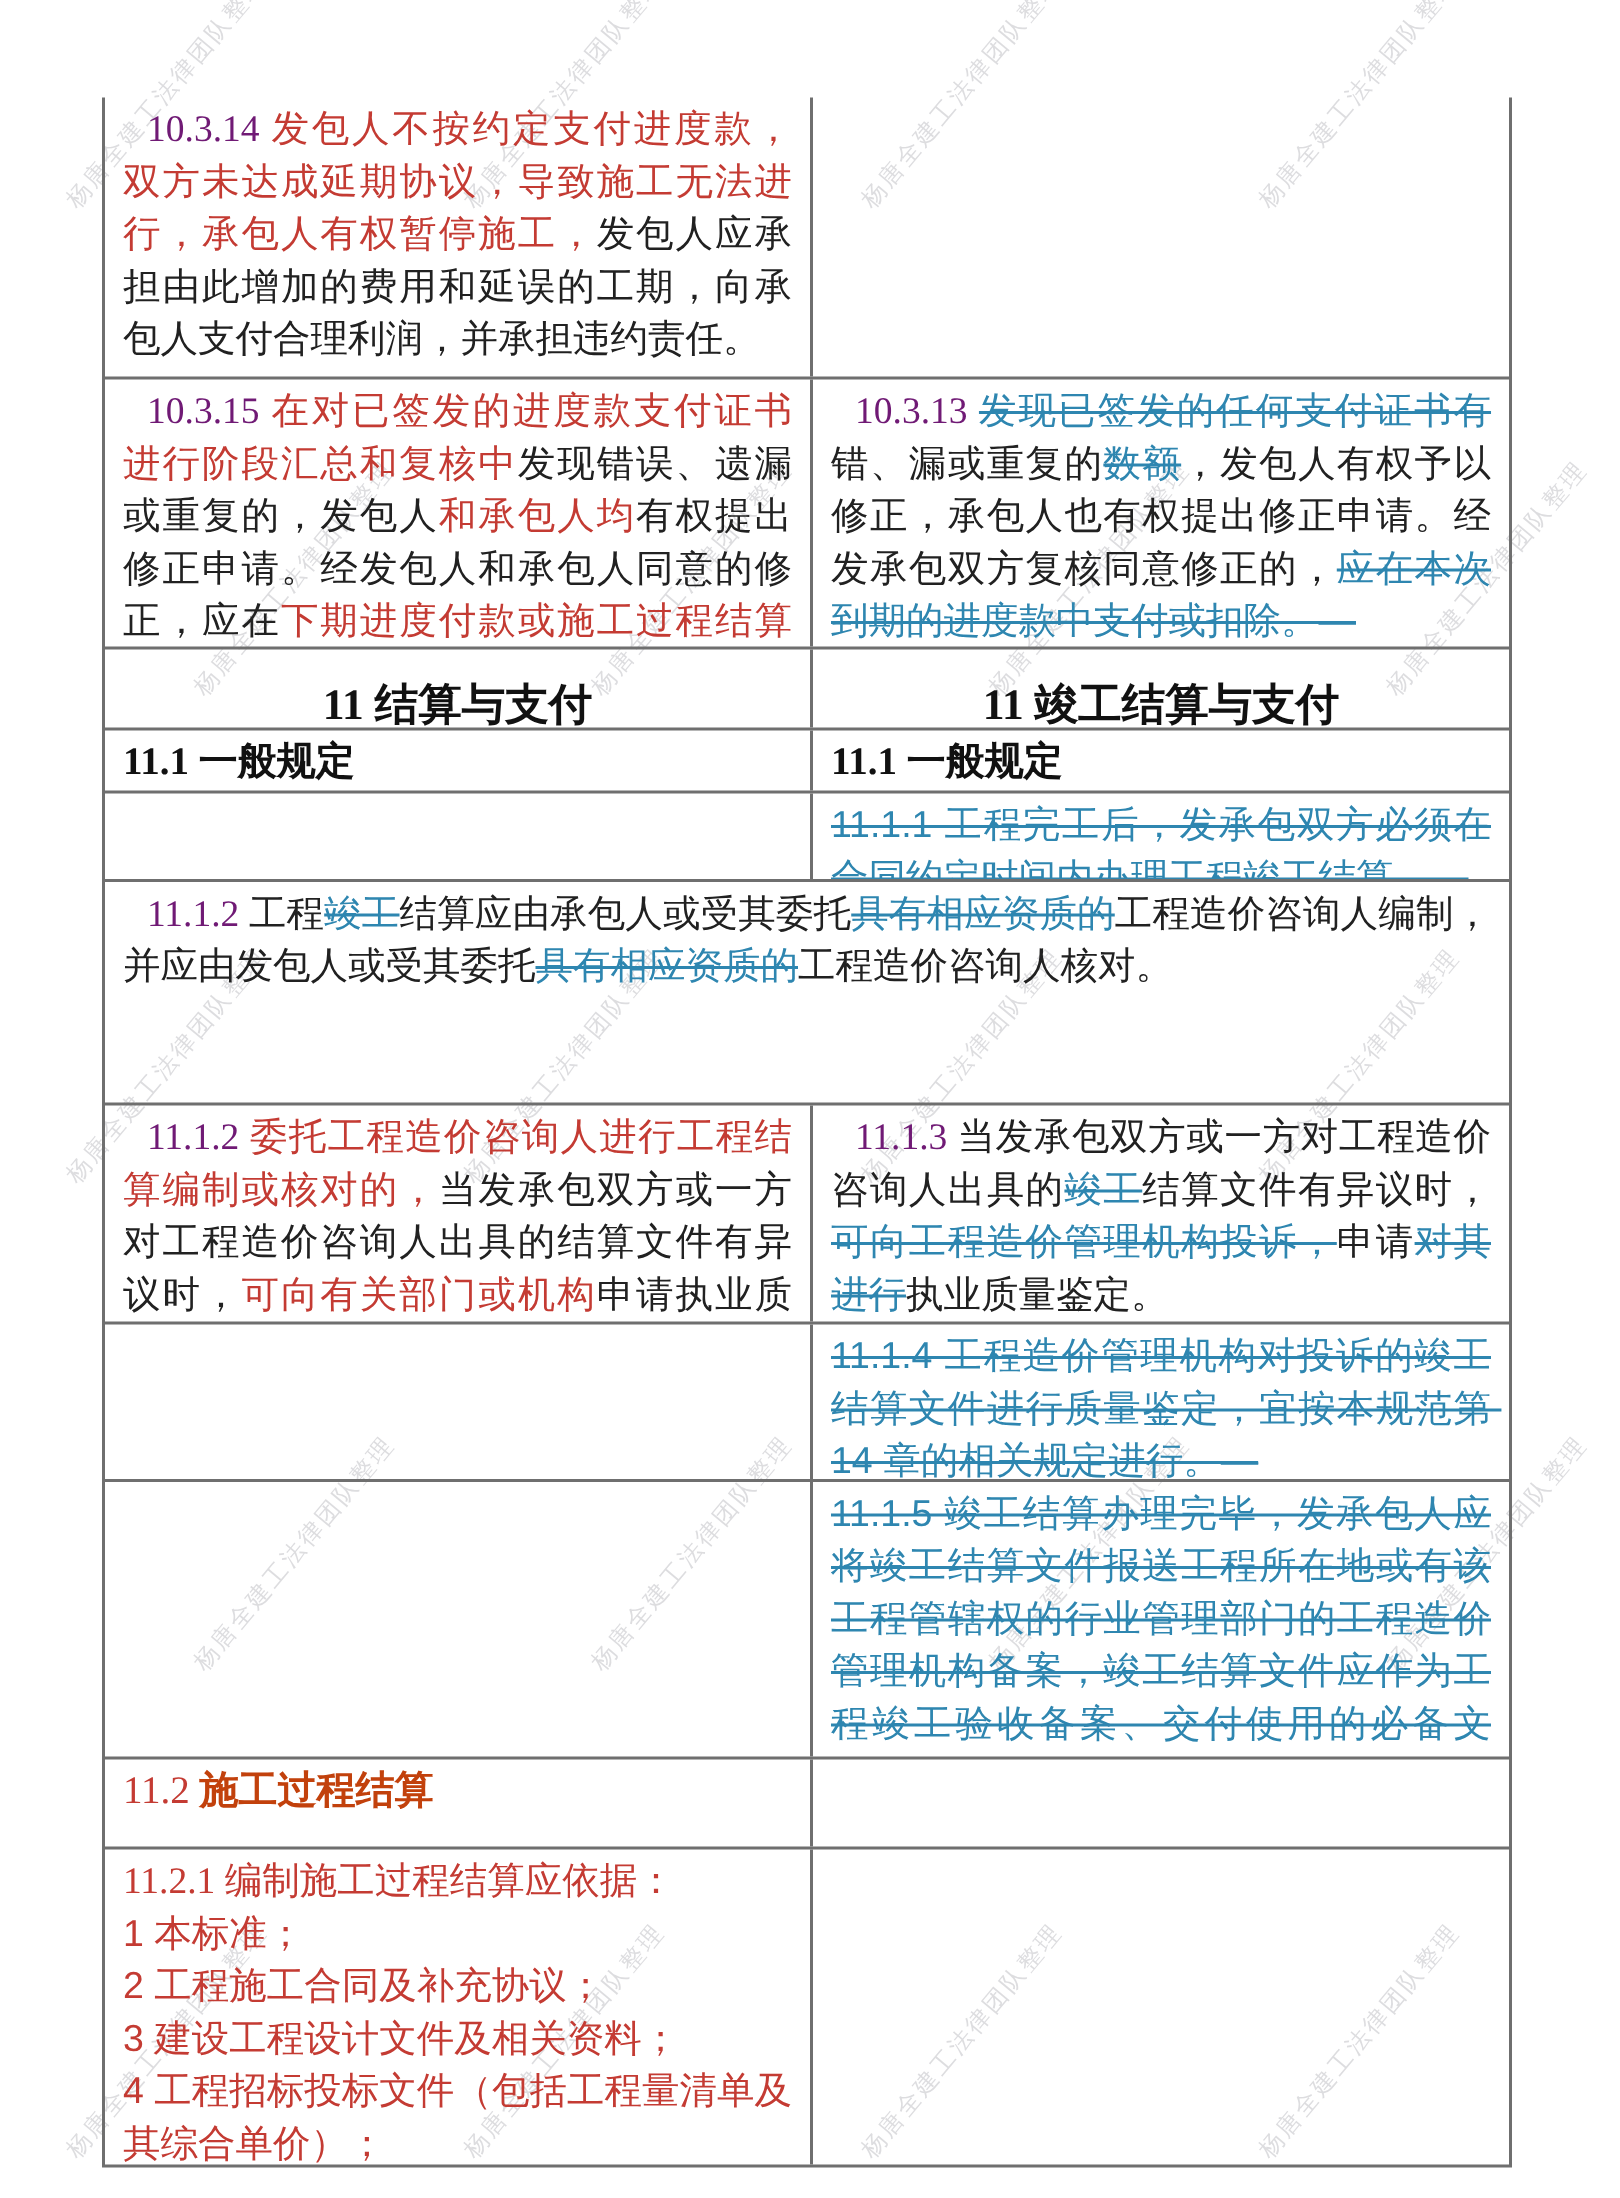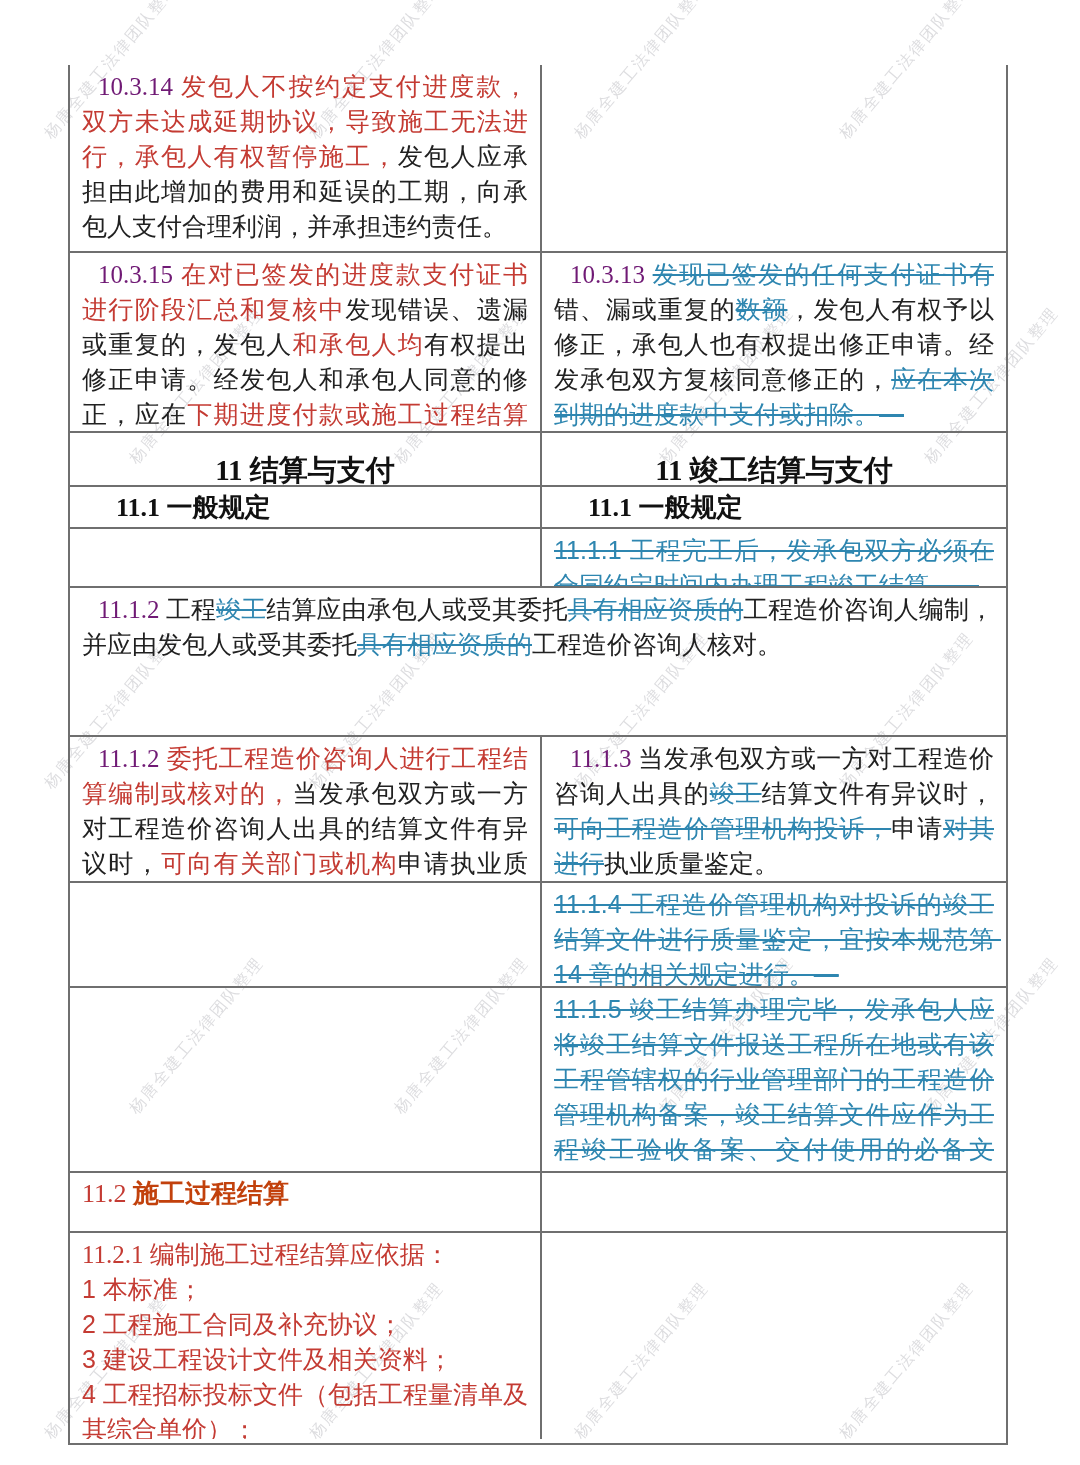--- a/index.html
+++ b/index.html
@@ -55,21 +55,21 @@
   .seg-add{color:#c43b33;}
   .seg-del{
     color:#2e86b0;
     text-decoration:line-through;
     text-decoration-thickness:2px;
   }
   .seg-num{color:#701a75;font-family:"Liberation Serif","DejaVu Serif",serif;margin-left:16px;}
   .seg-num-add{color:#c43b33;font-family:"Liberation Serif","DejaVu Serif",serif;}
   .seg-chnum{font-family:"Liberation Serif","DejaVu Serif",serif;font-weight:700;color:#111;}
   .seg-ch{font-weight:700;color:#111;}
-  .seg-hnum{font-family:"Liberation Serif","DejaVu Serif",serif;font-weight:700;color:#111;margin-left:34px;}
+  .seg-hnum{font-family:"Liberation Serif","DejaVu Serif",serif;font-weight:700;color:#111;}
   .seg-h{font-weight:700;color:#111;}
   .seg-hnum-red{font-family:"Liberation Serif","DejaVu Serif",serif;font-weight:400;color:#c43b33;}
   .seg-h-red{font-weight:700;color:#c2410c;}
 </style>
 </head>
 <body>
 
 <div class="wm-layer">
     <span class="wm" style="left: 40px; top: 130px;">杨唐全建工法律团队整理</span>
     <span class="wm" style="left: 305px; top: 130px;">杨唐全建工法律团队整理</span>
@@ -126,21 +126,21 @@
       <div class="cell right body"><span class="seg-del">11.1.4 工程造价管理机构对投诉的竣工结算文件进行质量鉴定，宜按本规范第 14 章的相关规定进行。—</span></div>
     </div>
     <div class="row" style="height: 185px;">
       <div class="cell left body"></div>
       <div class="cell right body"><span class="seg-del">11.1.5 竣工结算办理完毕，发承包人应将竣工结算文件报送工程所在地或有该工程管辖权的行业管理部门的工程造价管理机构备案，竣工结算文件应作为工程竣工验收备案、交付使用的必备文件。—</span></div>
     </div>
     <div class="row" style="height: 60px;">
       <div class="cell left heading"><span class="seg-hnum-red">11.2 </span><span class="seg-h-red">施工过程结算</span></div>
       <div class="cell right body"></div>
     </div>
-    <div class="row" style="height: 212px; flex-direction: column;">
+    <div class="row" style="height: 212px;">
       <div class="cell left body"><span class="seg-num-add">11.2.1 </span><span class="seg-add">编制施工过程结算应依据：
 </span><span class="seg-add">1 本标准；
 </span><span class="seg-add">2 工程施工合同及补充协议；
 </span><span class="seg-add">3 建设工程设计文件及相关资料；
 </span><span class="seg-add">4 工程招标投标文件（包括工程量清单及其综合单价）；</span></div>
       <div class="cell right body"></div>
     </div>
   </div>
 
 </body></html>

